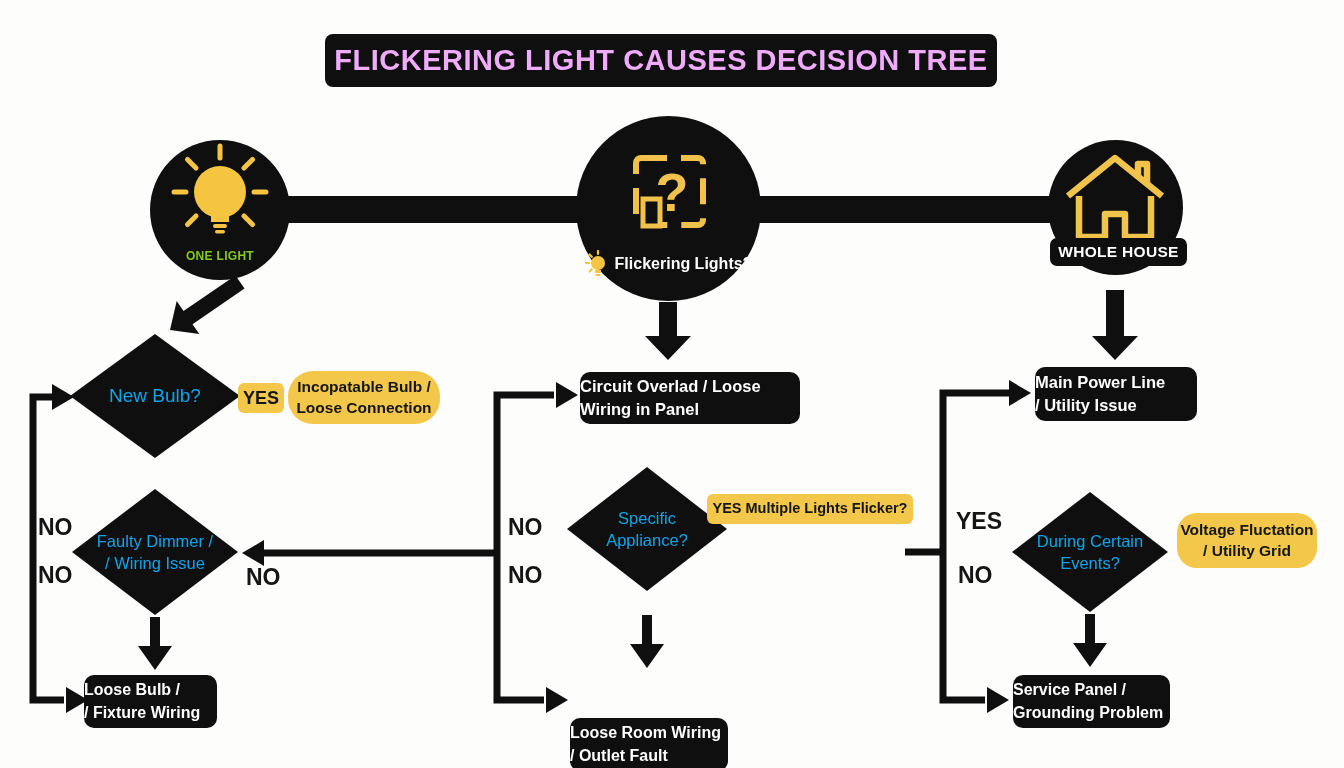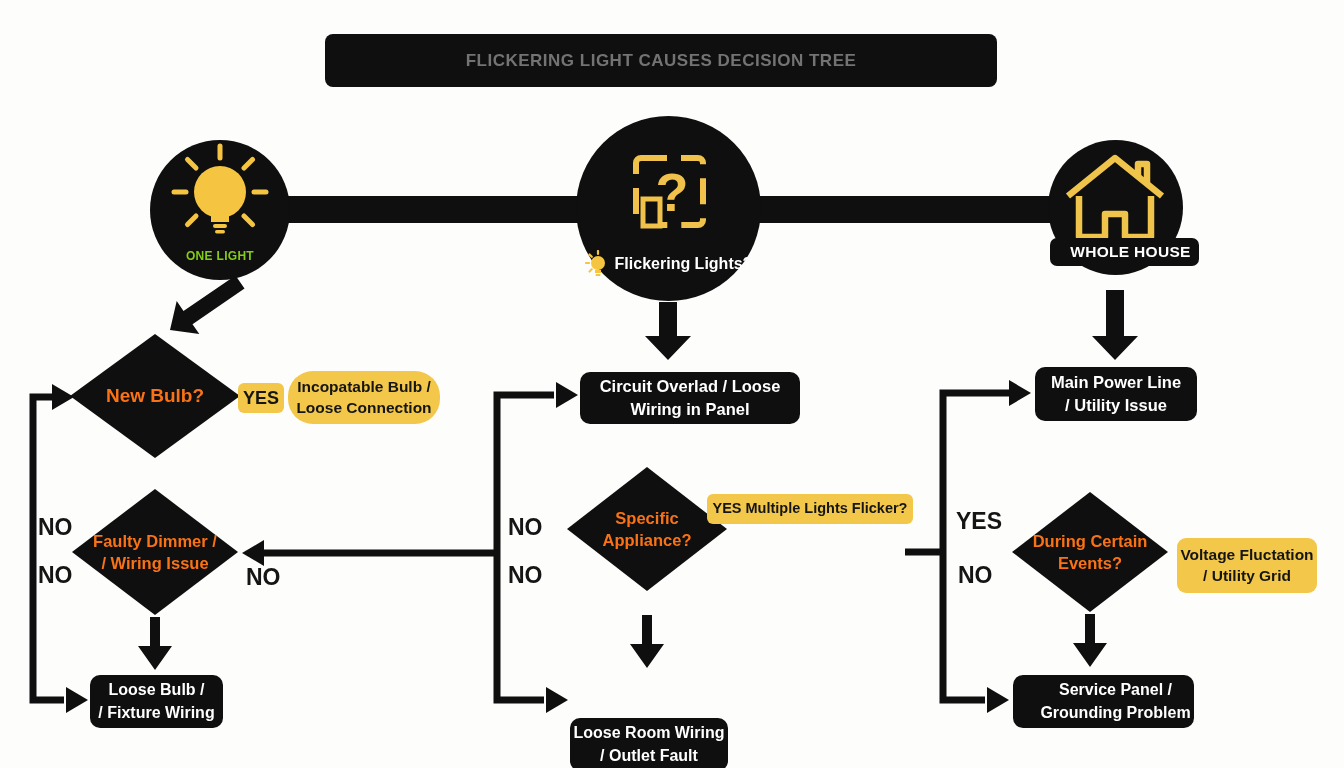--- a/index.html
+++ b/index.html
@@ -4,47 +4,47 @@
 <style>
   html,body{margin:0;padding:0;}
   body{width:1344px;height:768px;position:relative;overflow:hidden;
        background:#fdfdfb;font-family:"Liberation Sans",sans-serif;}
   .abs{position:absolute;}
   #canvas{width:1344px;height:768px;position:relative;}
   #connectors{position:absolute;left:0;top:0;z-index:1;}
 
   .title-banner{left:325px;top:34px;width:672px;height:53px;background:#0f0f0f;
     border-radius:8px;display:flex;align-items:center;justify-content:center;z-index:5;}
-  .title-banner span{color:#737373;font-weight:700;font-size:17px;letter-spacing:.5px;}
+  .title-banner span{color:#f0abfc;font-weight:700;font-size:29px;letter-spacing:.5px;}
 
   .hub{background:#0f0f0f;border-radius:50%;z-index:4;}
   .hub-label{position:absolute;width:100%;text-align:center;color:#84cc16;
     font-weight:700;font-size:12px;letter-spacing:.3px;}
 
   .diamond{background:#0f0f0f;z-index:3;
     clip-path:polygon(50% 0%,100% 50%,50% 100%,0% 50%);
     display:flex;flex-direction:column;align-items:center;justify-content:center;}
-  .diamond span{color:#f97316;font-weight:700;font-size:16.5px;line-height:1.35;text-align:right;}
+  .diamond span{color:#0ea5e9;font-weight:400;font-size:16.5px;line-height:1.35;text-align:right;}
 
   .black-box{background:#0f0f0f;border-radius:10px;z-index:3;
-    display:flex;flex-direction:column;align-items:center;justify-content:center;}
+    display:flex;flex-direction:column;align-items:flex-start;justify-content:center;}
   .black-box span{color:#fff;font-weight:700;font-size:16.5px;line-height:1.38;text-align:center;}
 
   .yellow-box{background:#f3c74a;border-radius:9px;z-index:3;
     display:flex;flex-direction:column;align-items:center;justify-content:center;}
   .yellow-box span{color:#151515;font-weight:700;font-size:15.5px;line-height:1.35;
     text-align:center;white-space:nowrap;}
 
   .branch-label{color:#151515;font-weight:700;font-size:23px;z-index:3;}
 
   .flick-row{position:absolute;left:0;bottom:24px;width:100%;display:flex;
     align-items:center;justify-content:center;gap:6px;}
   .flick-row span{color:#fff;font-weight:700;font-size:16px;}
   .pill{background:#0f0f0f;border-radius:7px;z-index:6;display:flex;
-    align-items:center;justify-content:center;padding-left:12px;}
+    align-items:center;justify-content:center;}
   .pill span{color:#fff;font-weight:700;font-size:15.5px;letter-spacing:.3px;}
 </style>
 </head>
 <body>
 
 <div id="canvas">
 
   <svg id="connectors" width="1344" height="768" viewBox="0 0 1344 768">
     <g fill="#0f0f0f" stroke="none">
       <rect x="287" y="196" width="292" height="27"></rect>
@@ -154,21 +154,21 @@
   <div class="abs branch-label" style="left:38px;top:514px;">NO</div>
   <div class="abs branch-label" style="left:38px;top:562px;">NO</div>
 
   <div class="abs diamond" style="left:72px;top:489px;width:166px;height:126px;">
     <span>Faulty Dimmer /</span>
     <span>/ Wiring Issue</span>
   </div>
 
   <div class="abs branch-label" style="left:246px;top:564px;">NO</div>
 
-  <div class="abs black-box" style="left:90px;top:675px;width:133px;height:53px;">
+  <div class="abs black-box" style="left:84px;top:675px;width:133px;height:53px;">
     <span style="font-size:16px;">Loose Bulb /</span>
     <span style="font-size:16px;">/ Fixture Wiring</span>
   </div>
 
   <div class="abs black-box" style="left:580px;top:372px;width:220px;height:52px;">
     <span>Circuit Overlad / Loose</span>
     <span>Wiring in Panel</span>
   </div>
 
   <div class="abs branch-label" style="left:508px;top:514px;">NO</div>
@@ -195,23 +195,23 @@
   </div>
 
   <div class="abs branch-label" style="left:956px;top:508px;">YES</div>
   <div class="abs branch-label" style="left:958px;top:562px;">NO</div>
 
   <div class="abs diamond" style="left:1012px;top:492px;width:156px;height:120px;">
     <span>During Certain</span>
     <span>Events?</span>
   </div>
 
-  <div class="abs yellow-box" style="left:1177px;top:538px;width:140px;height:55px;">
+  <div class="abs yellow-box" style="left:1177px;top:513px;width:140px;height:55px;border-radius:20px;">
     <span>Voltage Fluctation</span>
     <span>/ Utility Grid</span>
   </div>
 
-  <div class="abs black-box" style="left:1013px;top:675px;width:157px;height:53px;padding-left:24px;">
+  <div class="abs black-box" style="left:1013px;top:675px;width:157px;height:53px;">
     <span style="font-size:16px;">Service Panel /</span>
     <span style="font-size:16px;">Grounding Problem</span>
   </div>
 
 </div>
 
 </body></html>

